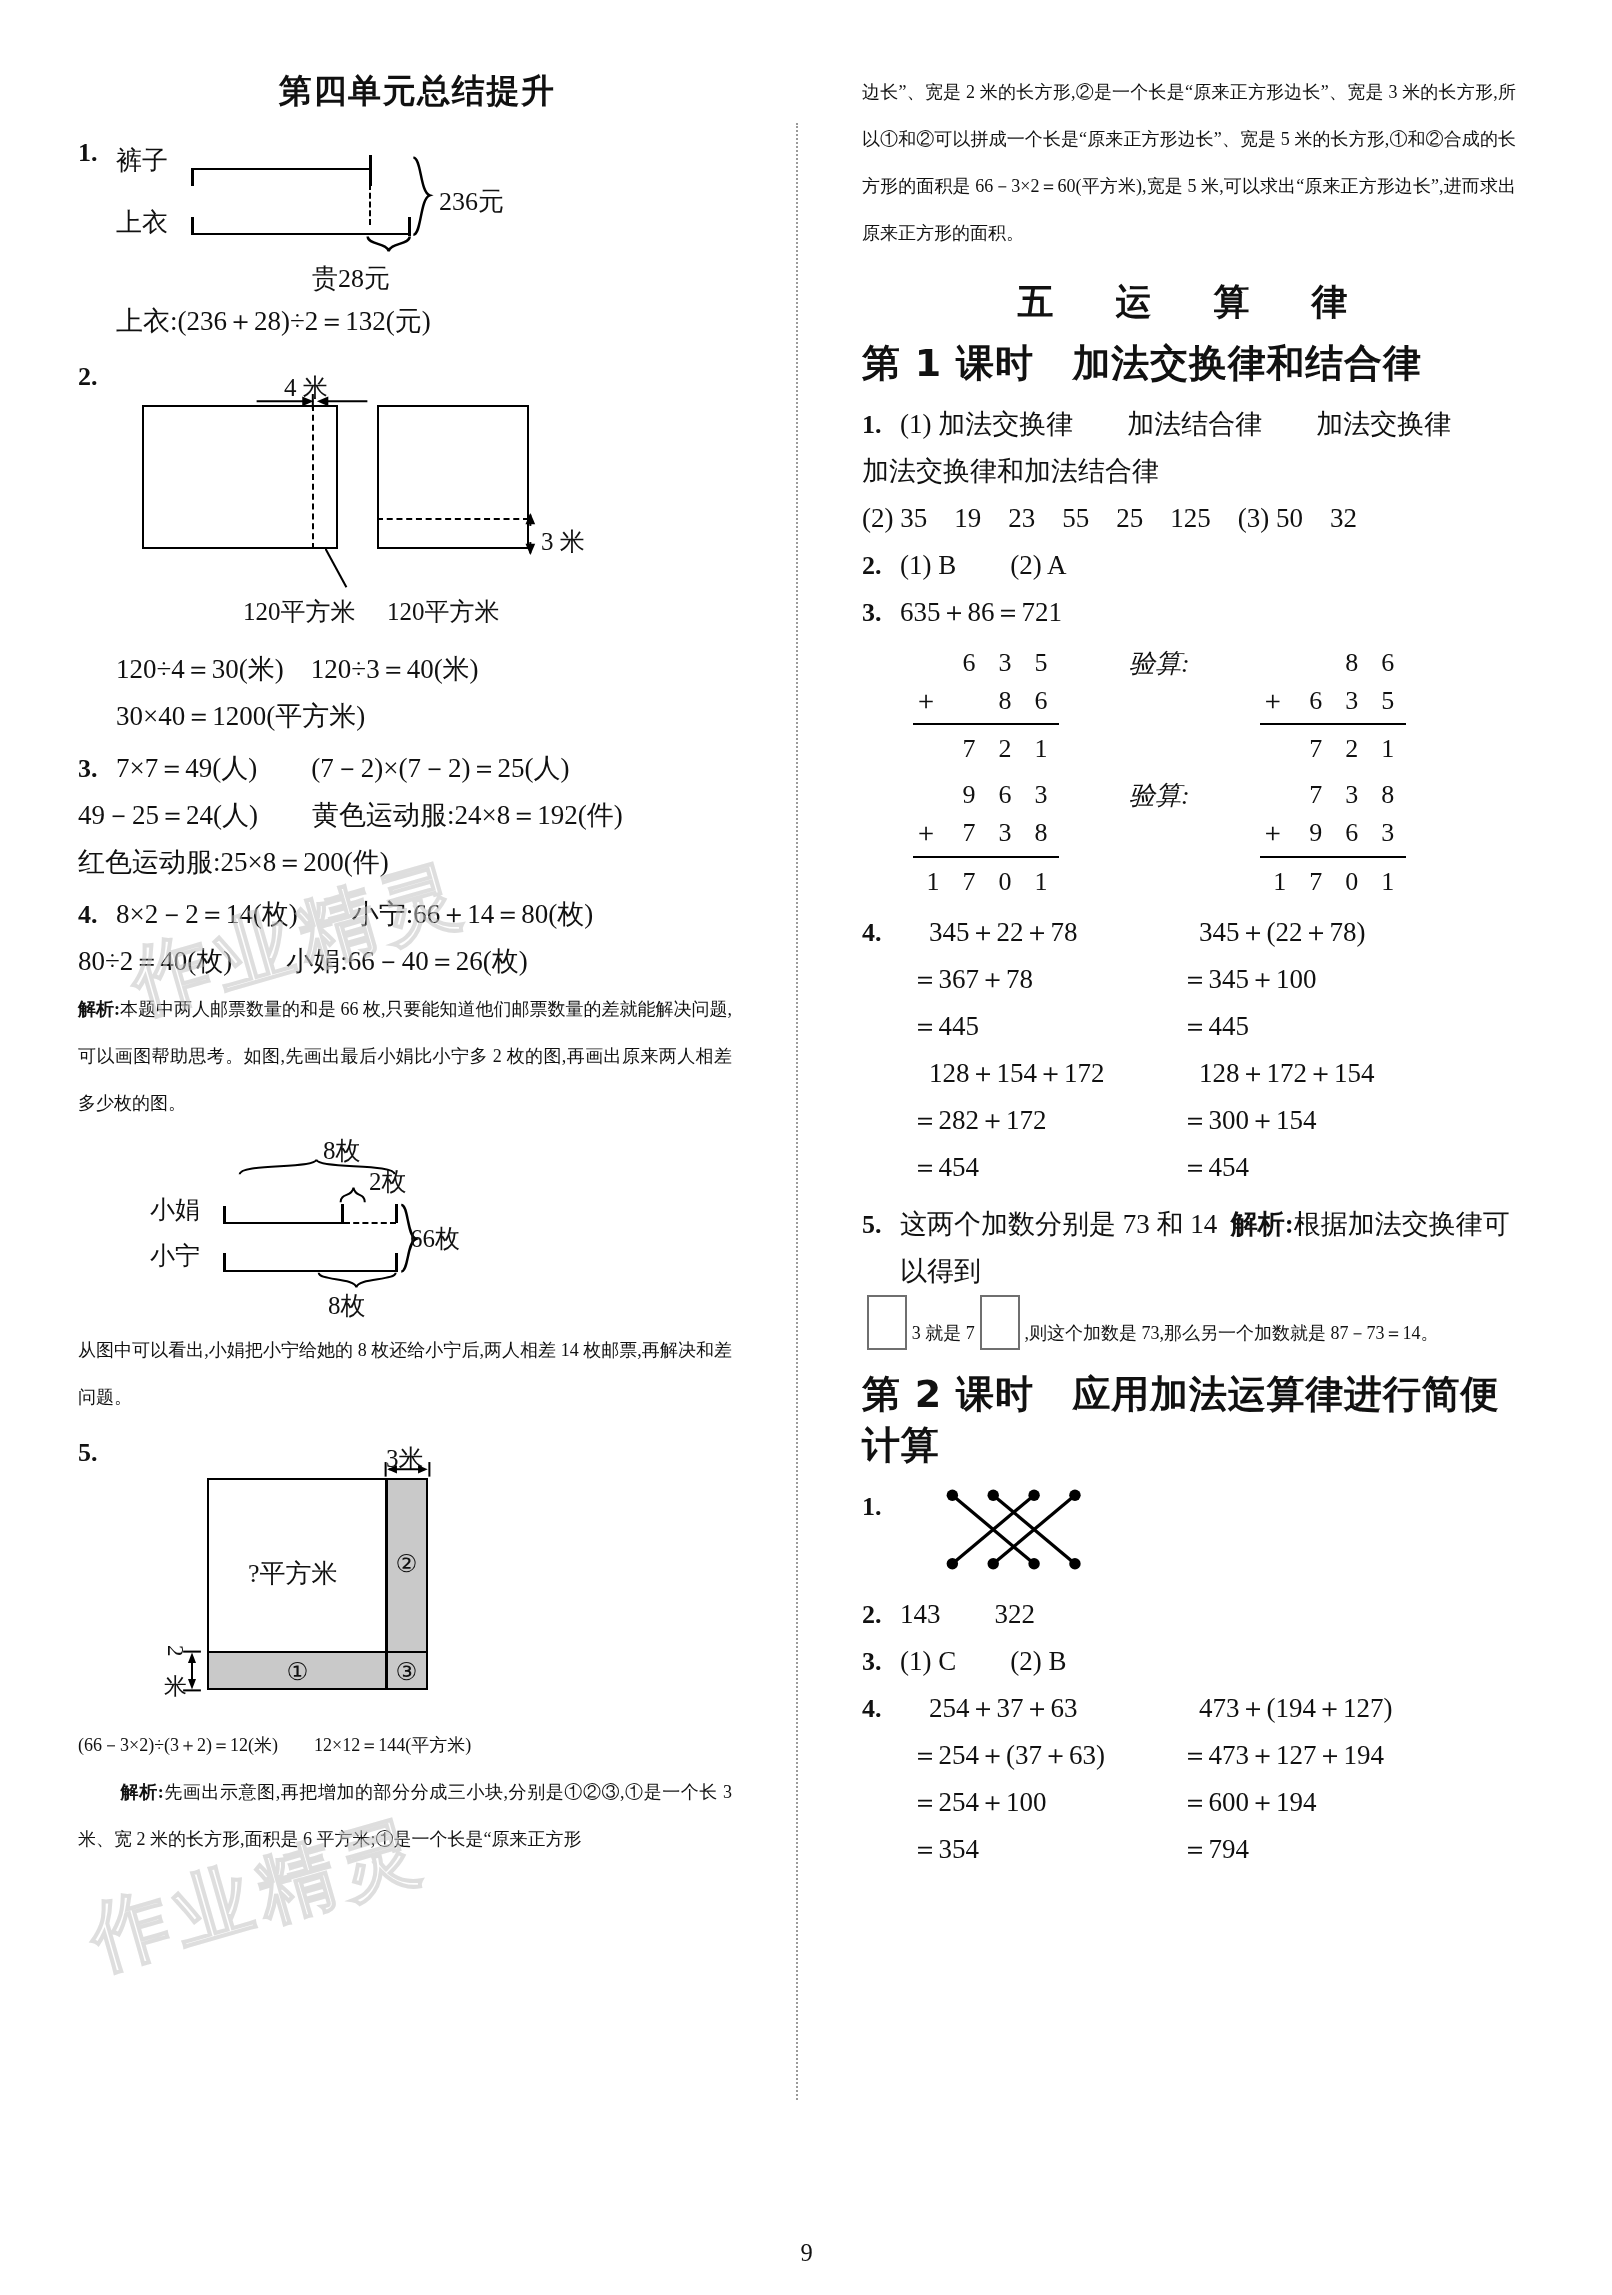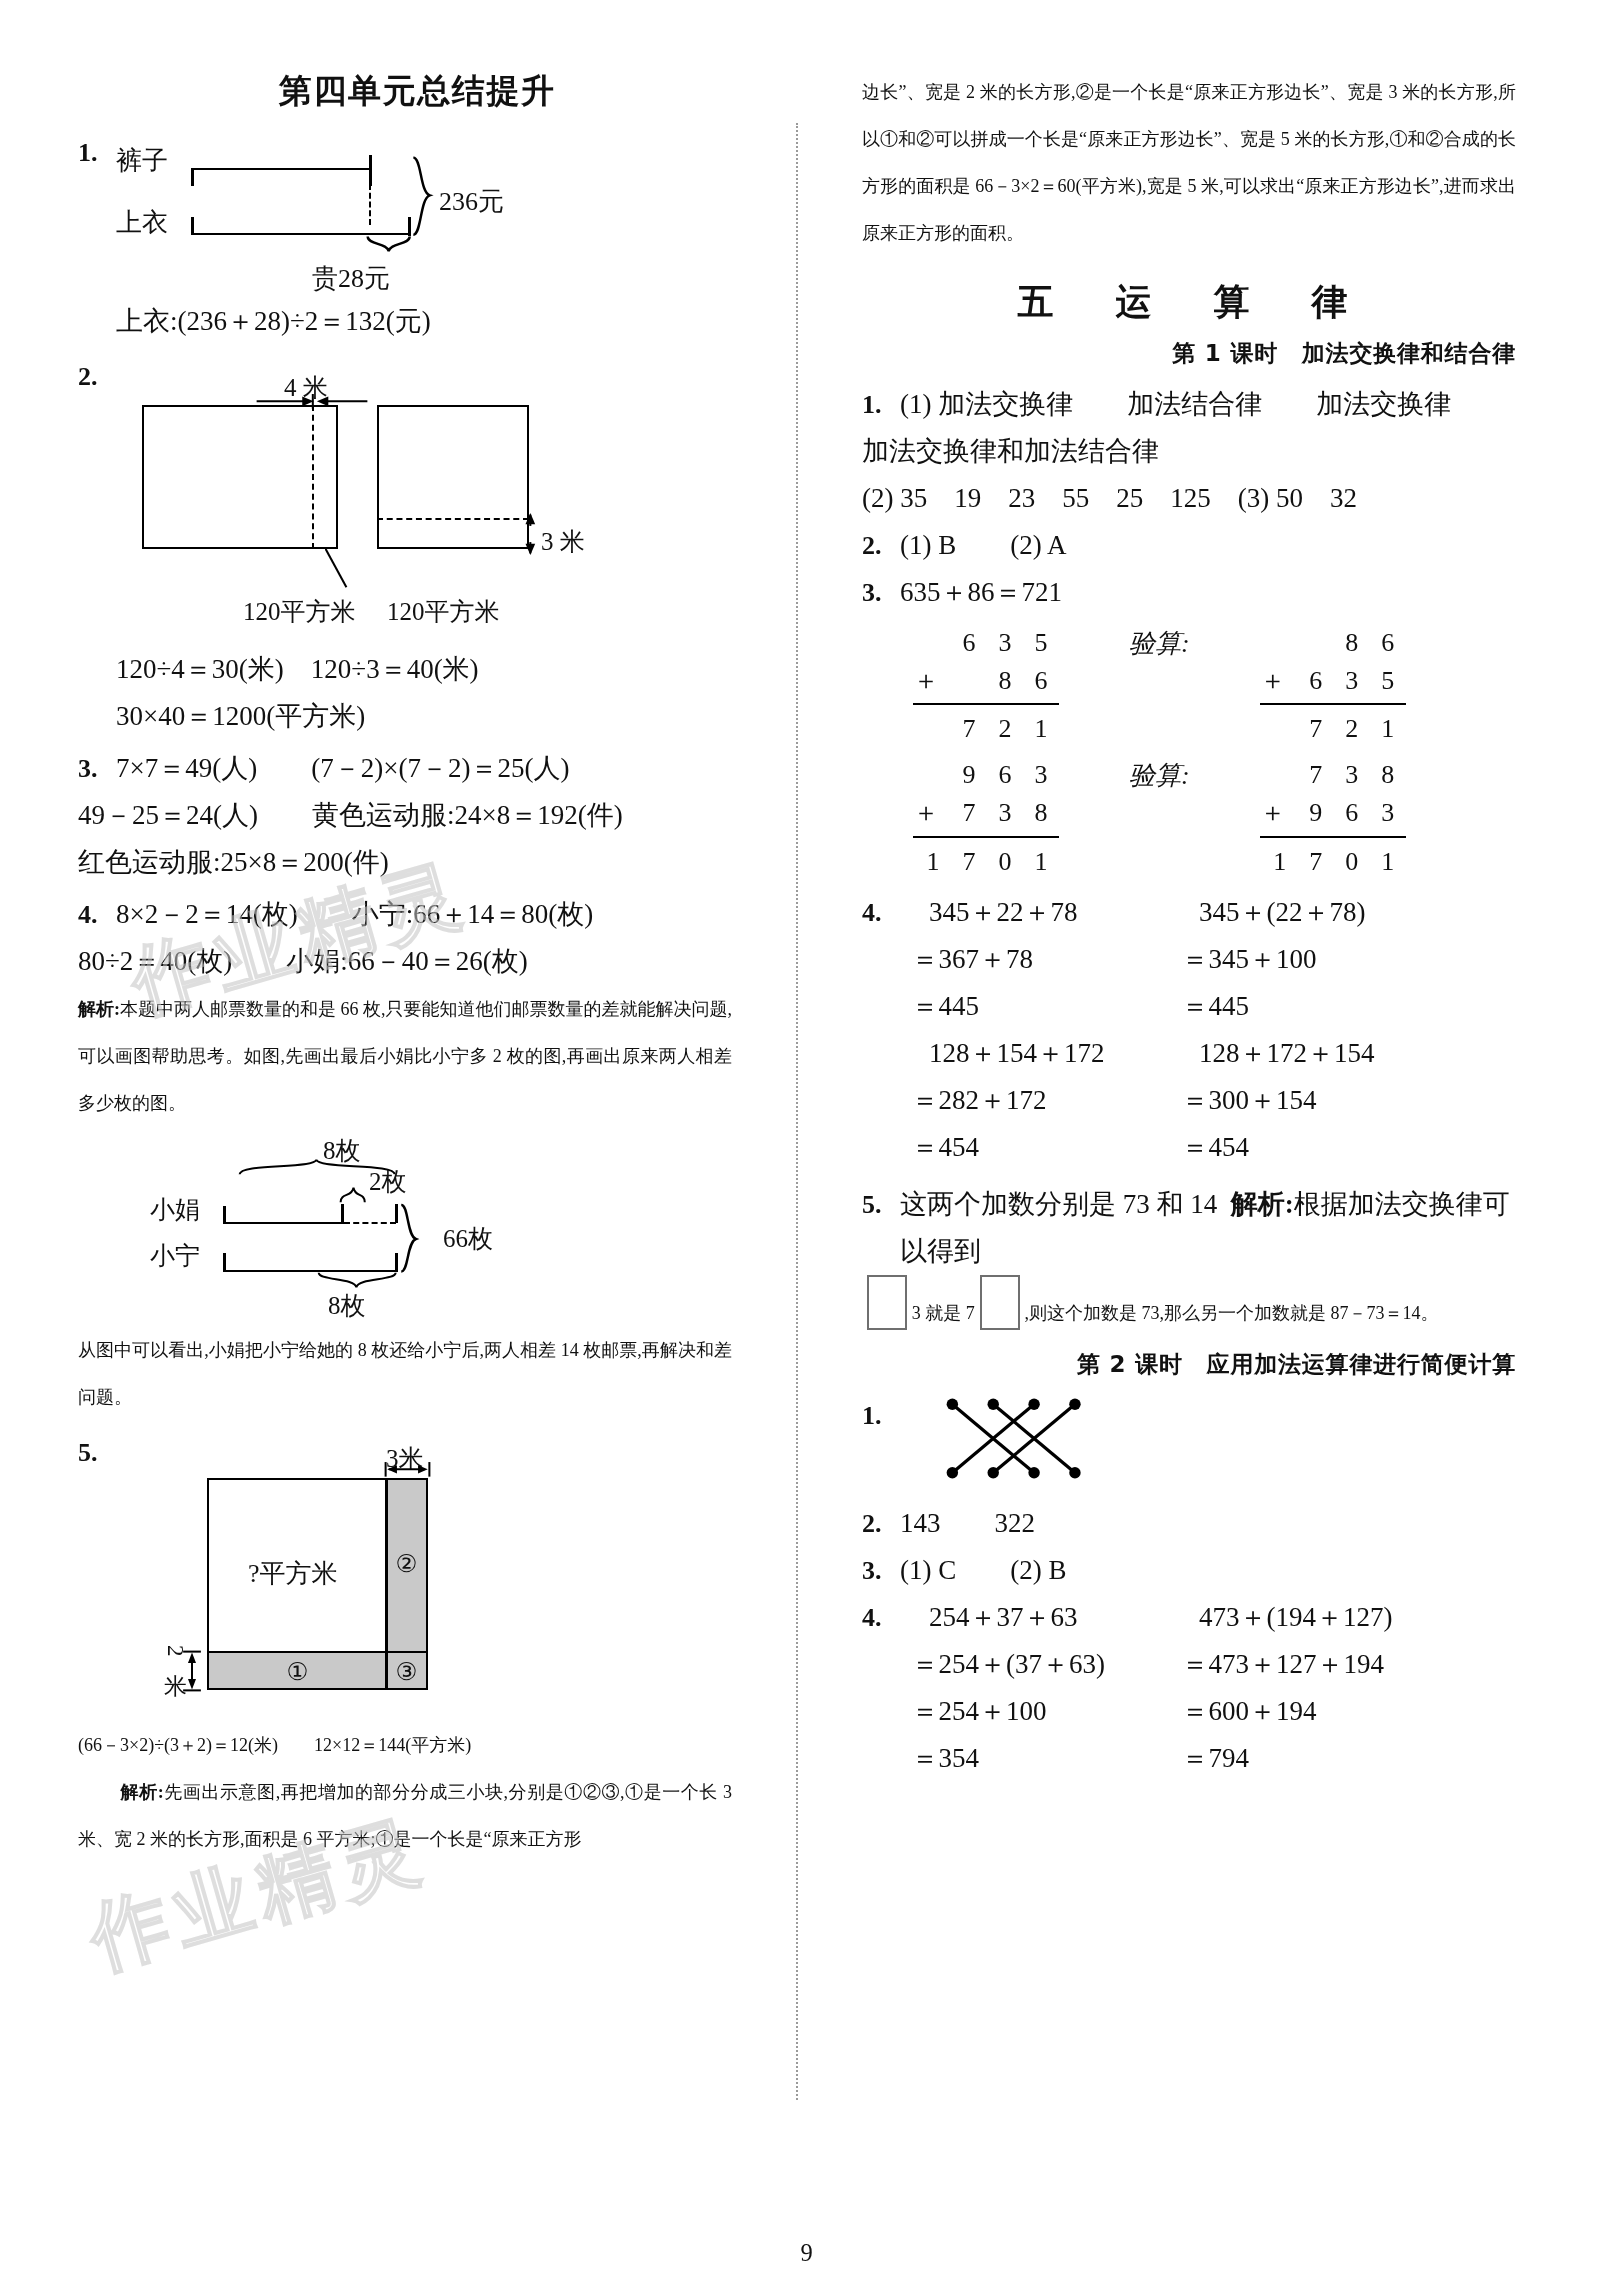--- a/index.html
+++ b/index.html
@@ -27,22 +27,22 @@
     font-weight:700;font-size:33px;letter-spacing:1.6px;
     text-align:center;margin:0 0 14.7px 0;padding-left:24.5px;
   }
   .unit-title{
     font-family:"DejaVu Sans","Liberation Sans",sans-serif;
     font-weight:700;font-size:36px;letter-spacing:13px;
     text-align:center;margin:21px 0 11.4px 0;
   }
   .lesson-title{
     font-family:"DejaVu Sans","Liberation Sans",sans-serif;
-    font-weight:700;font-size:23px;letter-spacing:0.8px;
-    text-align:right;margin:4.9px 0 11.4px 0;
+    font-weight:700;font-size:38px;letter-spacing:0.8px;
+    text-align:left;margin:4.9px 0 11.4px 0;
   }
   .line{font-size:27px;line-height:47px;white-space:pre-wrap;}
   .num{font-weight:700;font-size:26px;}
   .row{display:flex;font-size:27px;line-height:47px;}
   .row .num{width:38px;flex:0 0 38px;}
   .row .body{flex:1 1 auto;}
   .para{font-size:18px;line-height:47px;text-align:justify;text-align-last:left;}
   .b{font-weight:700;}
   .two-col-eq{display:flex;font-size:27px;line-height:47px;}
   .two-col-eq>div:first-child{width:270px;flex:0 0 270px;}
@@ -225,21 +225,21 @@
       <span class="seg" style="left:317px;top:70px;width:2.5px;height:19.6px;"></span>
 
       <span class="lbl" style="left:72px;top:105px;font-size:25px;">小宁</span>
       <span class="seg" style="left:145px;top:119px;width:2.5px;height:18px;"></span>
       <span class="seg" style="left:145px;top:136px;width:173px;height:2.5px;"></span>
       <span class="seg" style="left:317px;top:119px;width:2.5px;height:19px;"></span>
 
       <svg style="position:absolute;left:320px;top:69px;" width="26" height="72" viewBox="0 0 32 88">
         <path d="M4,2 C13,2 11,40 22,44 C11,48 13,84 4,84" fill="none" stroke="#000" stroke-width="3"></path>
       </svg>
-      <span class="cap" style="left:365px;top:88px;">66枚</span>
+      <span class="cap" style="left:332px;top:88px;">66枚</span>
 
       <svg style="position:absolute;left:239px;top:137px;" width="82" height="18" viewBox="0 0 100 22">
         <path d="M2,2 C2,12 46,8 48,20 C50,8 96,12 96,2" fill="none" stroke="#000" stroke-width="2.5"></path>
       </svg>
       <span class="cap" style="left:250px;top:155px;">8枚</span>
     </div>
 
     <div class="para" style="margin-top:38px;">从图中可以看出,小娟把小宁给她的 8 枚还给小宁后,两人相差 14 枚邮票,再解决和差问题。</div>
 
     <div class="row" style="margin-top:8.2px;">

